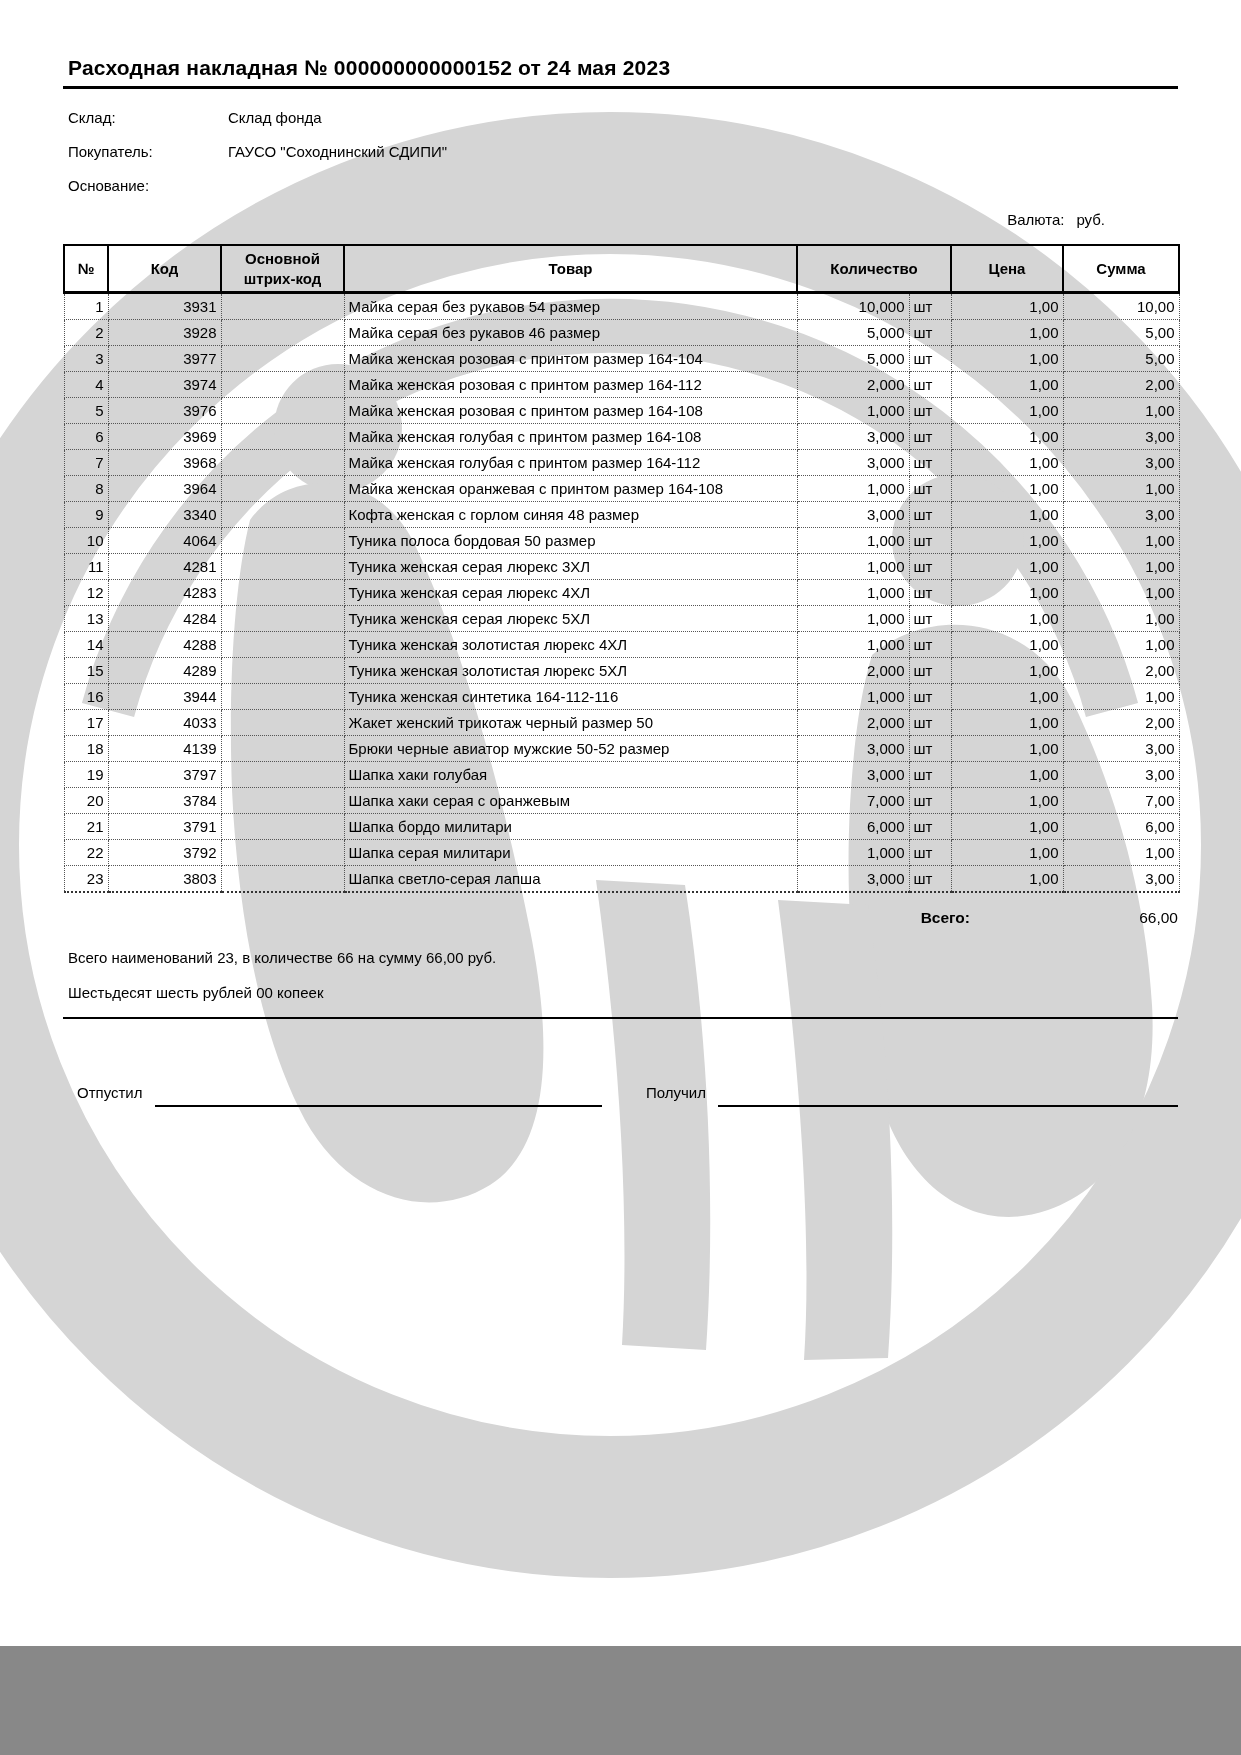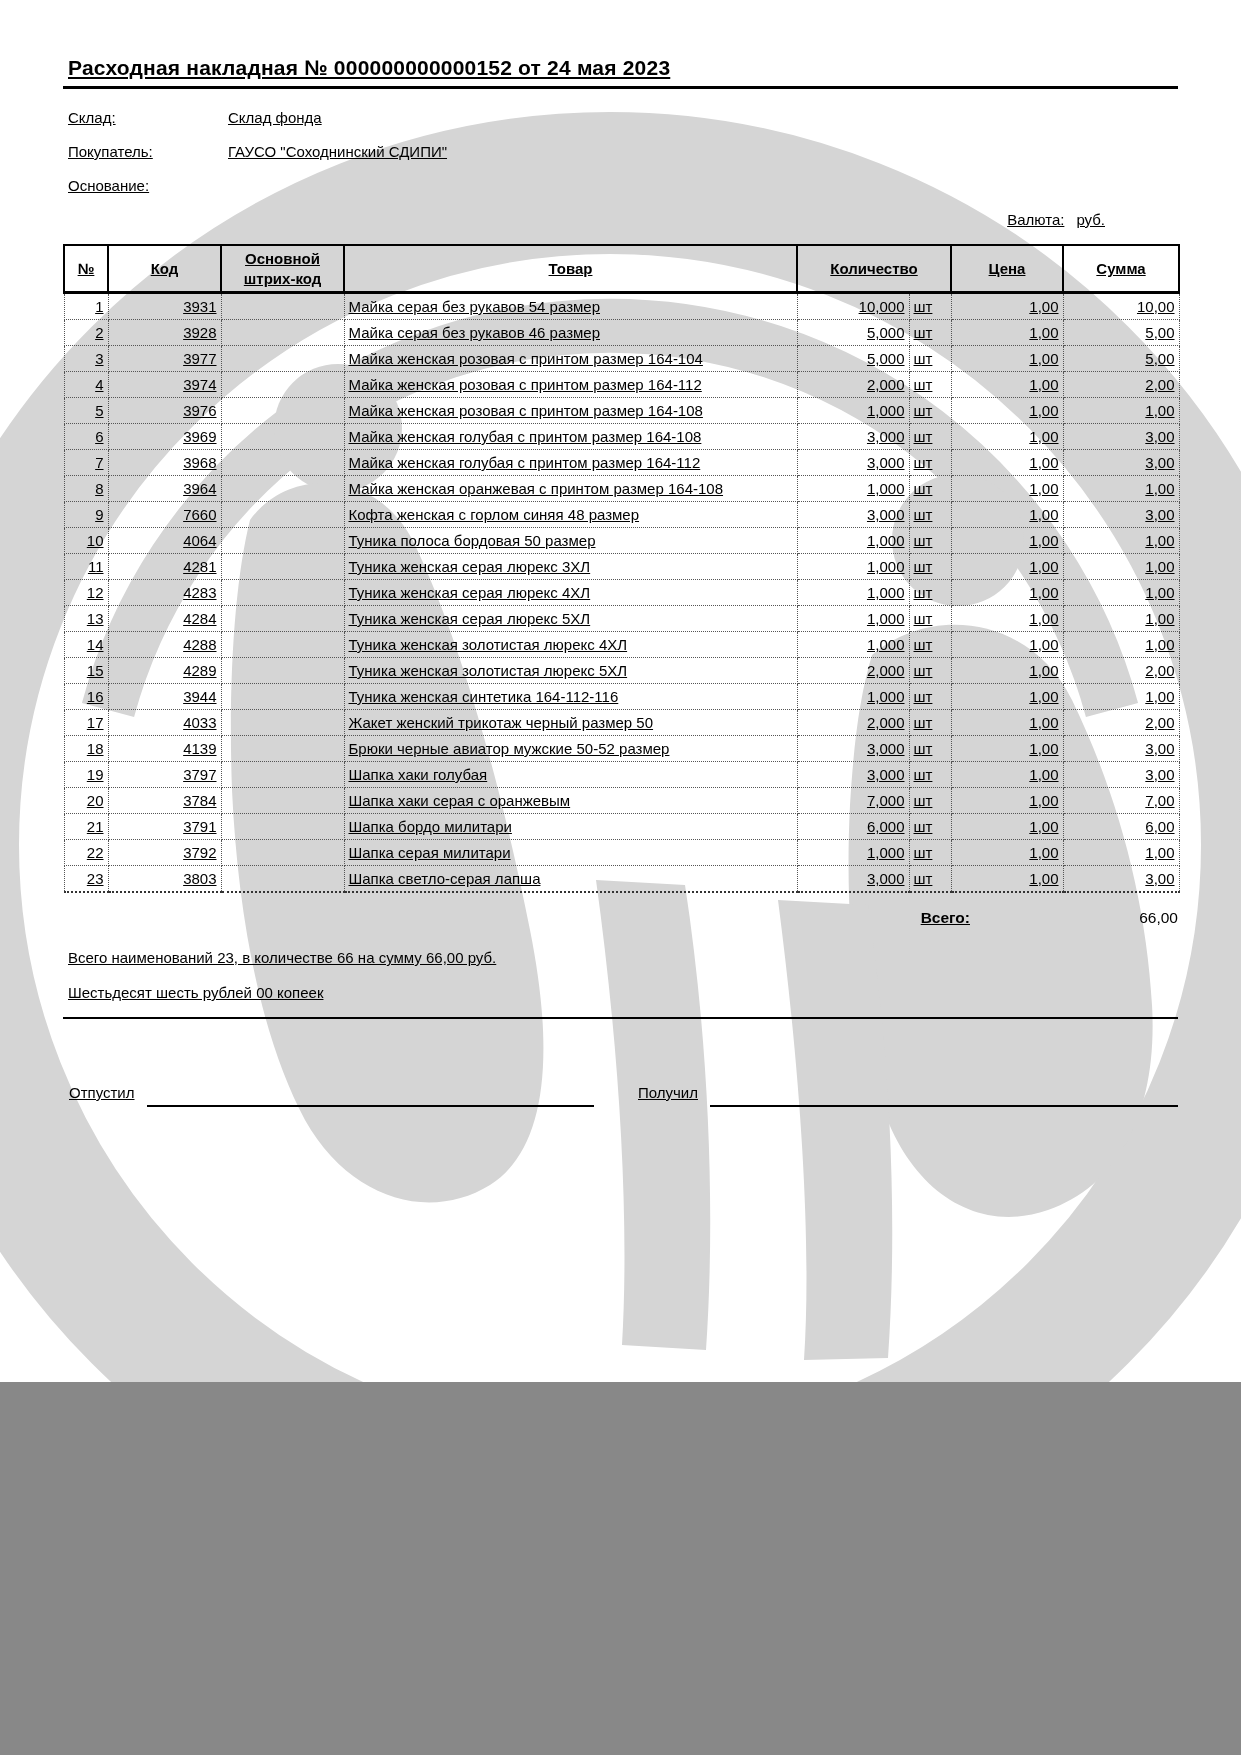--- a/index.html
+++ b/index.html
@@ -1,24 +1,23 @@
 <!DOCTYPE html>
 <html><head>
 <meta charset="utf-8">
 <style>
   html,body { margin:0; padding:0; background:#888; }
   .page {
     position: relative;
-    width: 1241px; height: 1382px;
+    width: 1241px; height: 1646px;
     margin: 0 auto;
     background: #ffffff;
     overflow: hidden;
     font-family: "Liberation Sans", sans-serif;
     color: #000;
-    text-decoration: underline;
   }
   .watermark {
     position: absolute; inset: 0; z-index: 0;
   }
   .content {
     position: relative; z-index: 1;
     padding: 56px 63px 0 63px;
   }
   .doc-title {
     font-size: 21px; font-weight: bold;
@@ -60,21 +59,21 @@
 
   .totals-row { width: 1115px; margin-top: 16px; text-align: right; font-size: 15.5px; }
   .totals-label { font-weight: bold; }
   .totals-value { display: inline-block; width: 208px; text-align: right; }
 
   .summary-line { font-size: 15px; margin: 22px 0 0 5px; }
   .words-line   { font-size: 15px; margin: 18px 0 0 5px; }
   .divider { width: 1115px; border-top: 2px solid #000; margin-top: 16px; }
 
   .sig-row { display: flex; width: 1115px; margin-top: 64px; font-size: 15px; height: 24px; }
-  .sig-left  { display: flex; width: 525px; margin-left: 6px; }
+  .sig-left  { display: flex; width: 525px; margin-left: 14px; }
   .sig-right { display: flex; flex: 1; margin-left: 44px; }
   .sig-label { line-height: 20px; white-space: nowrap; }
   .sig-line  { flex: 1; margin-left: 12px; height: 22px; border-bottom: 2px solid #000; }
 </style>
 </head>
 <body>
 
 <div class="page">
 
   <svg class="watermark" viewBox="0 0 1241 1755" width="1241" height="1755" aria-hidden="true">
@@ -207,21 +206,21 @@
             <td class="col-code">3964</td>
             <td class="col-barcode"></td>
             <td class="col-name">Майка женская оранжевая с принтом размер 164-108</td>
             <td class="col-qty">1,000</td>
             <td class="col-unit">шт</td>
             <td class="col-price">1,00</td>
             <td class="col-sum">1,00</td>
           </tr>
           <tr>
             <td class="col-num">9</td>
-            <td class="col-code">7660</td>
+            <td class="col-code">3340</td>
             <td class="col-barcode"></td>
             <td class="col-name">Кофта женская с горлом синяя 48 размер</td>
             <td class="col-qty">3,000</td>
             <td class="col-unit">шт</td>
             <td class="col-price">1,00</td>
             <td class="col-sum">3,00</td>
           </tr>
           <tr>
             <td class="col-num">10</td>
             <td class="col-code">4064</td>

